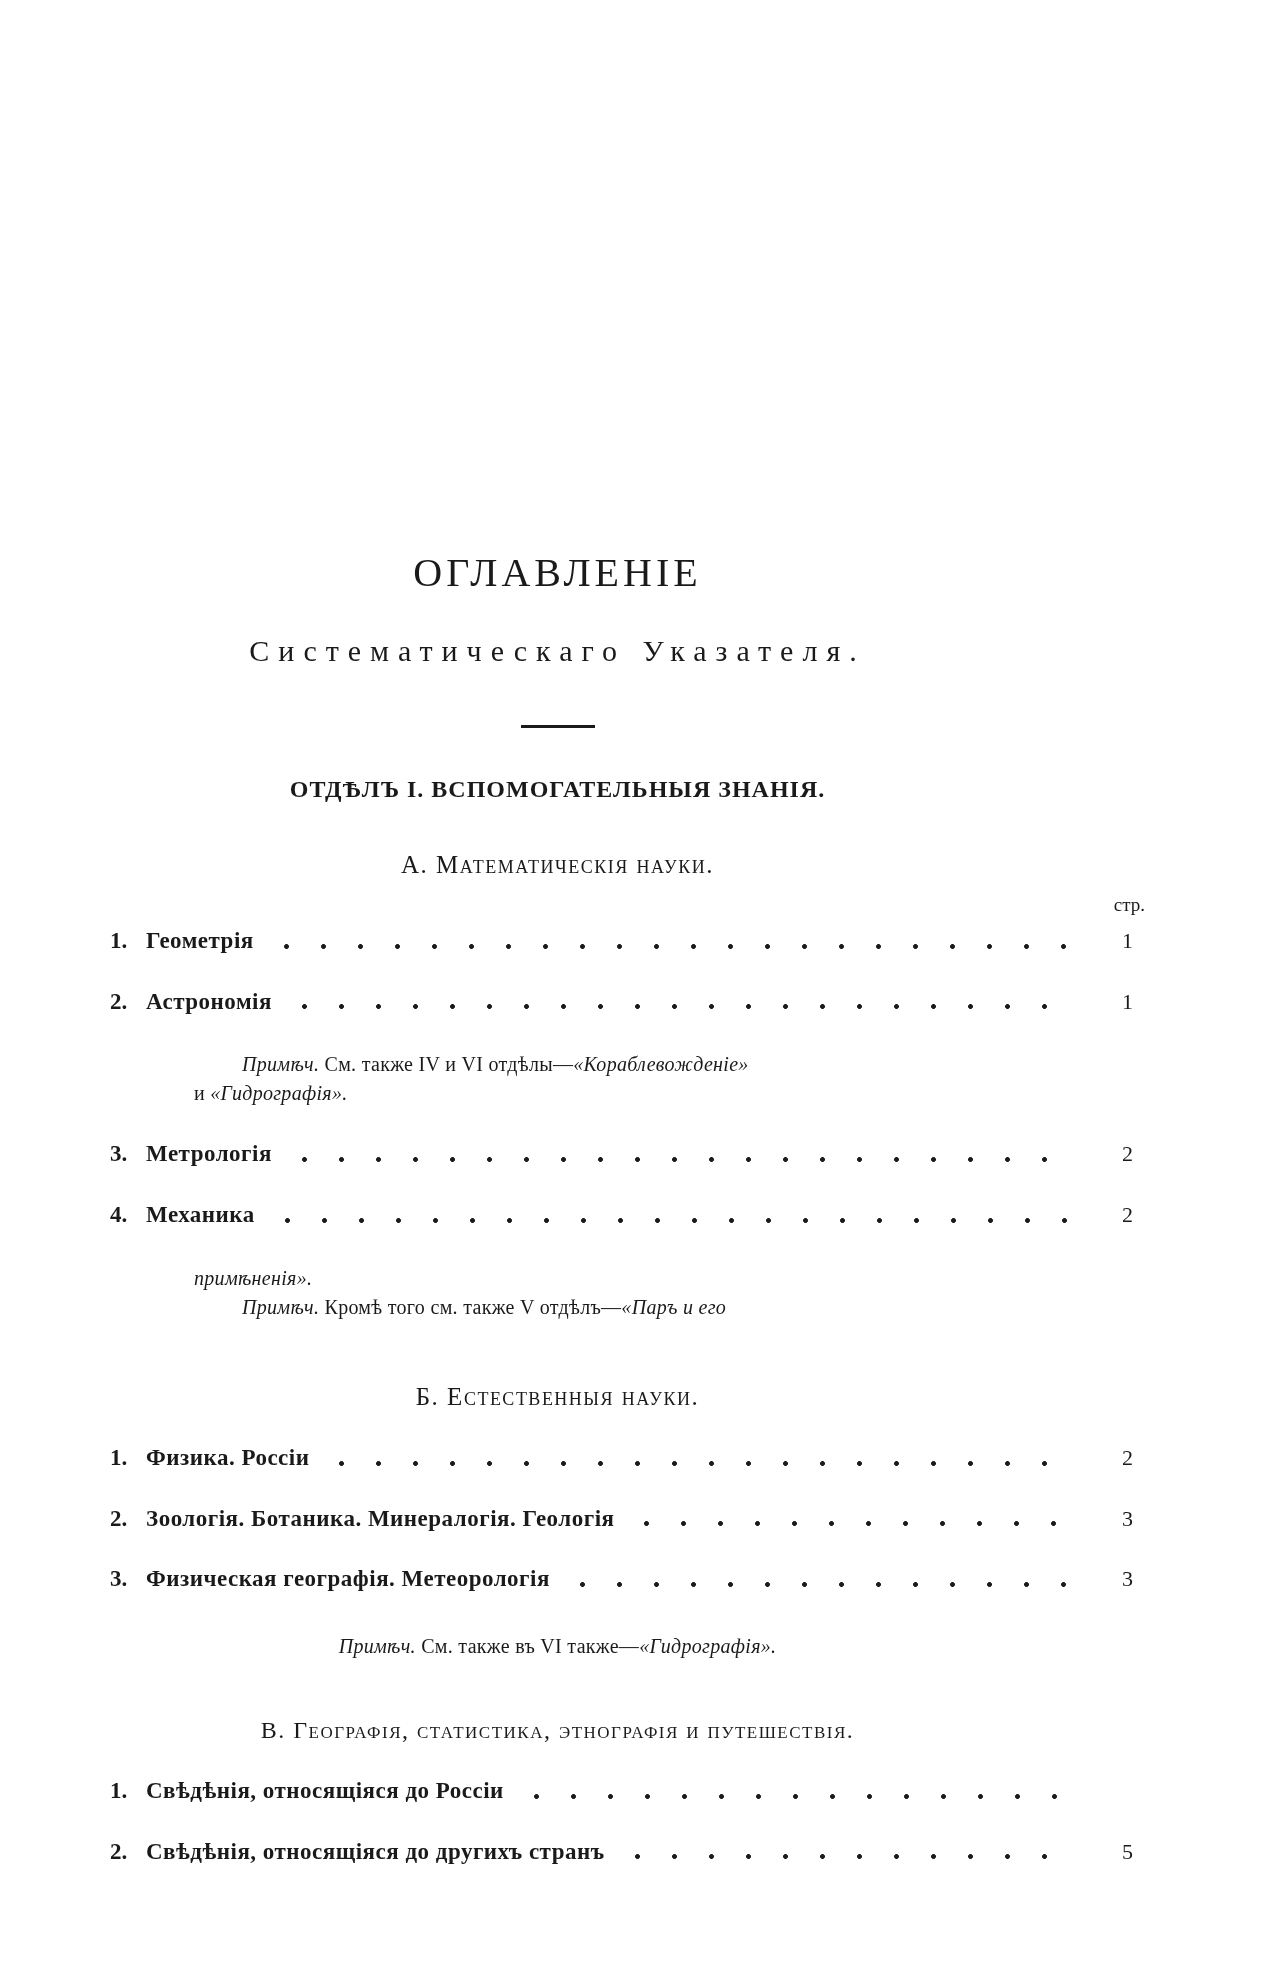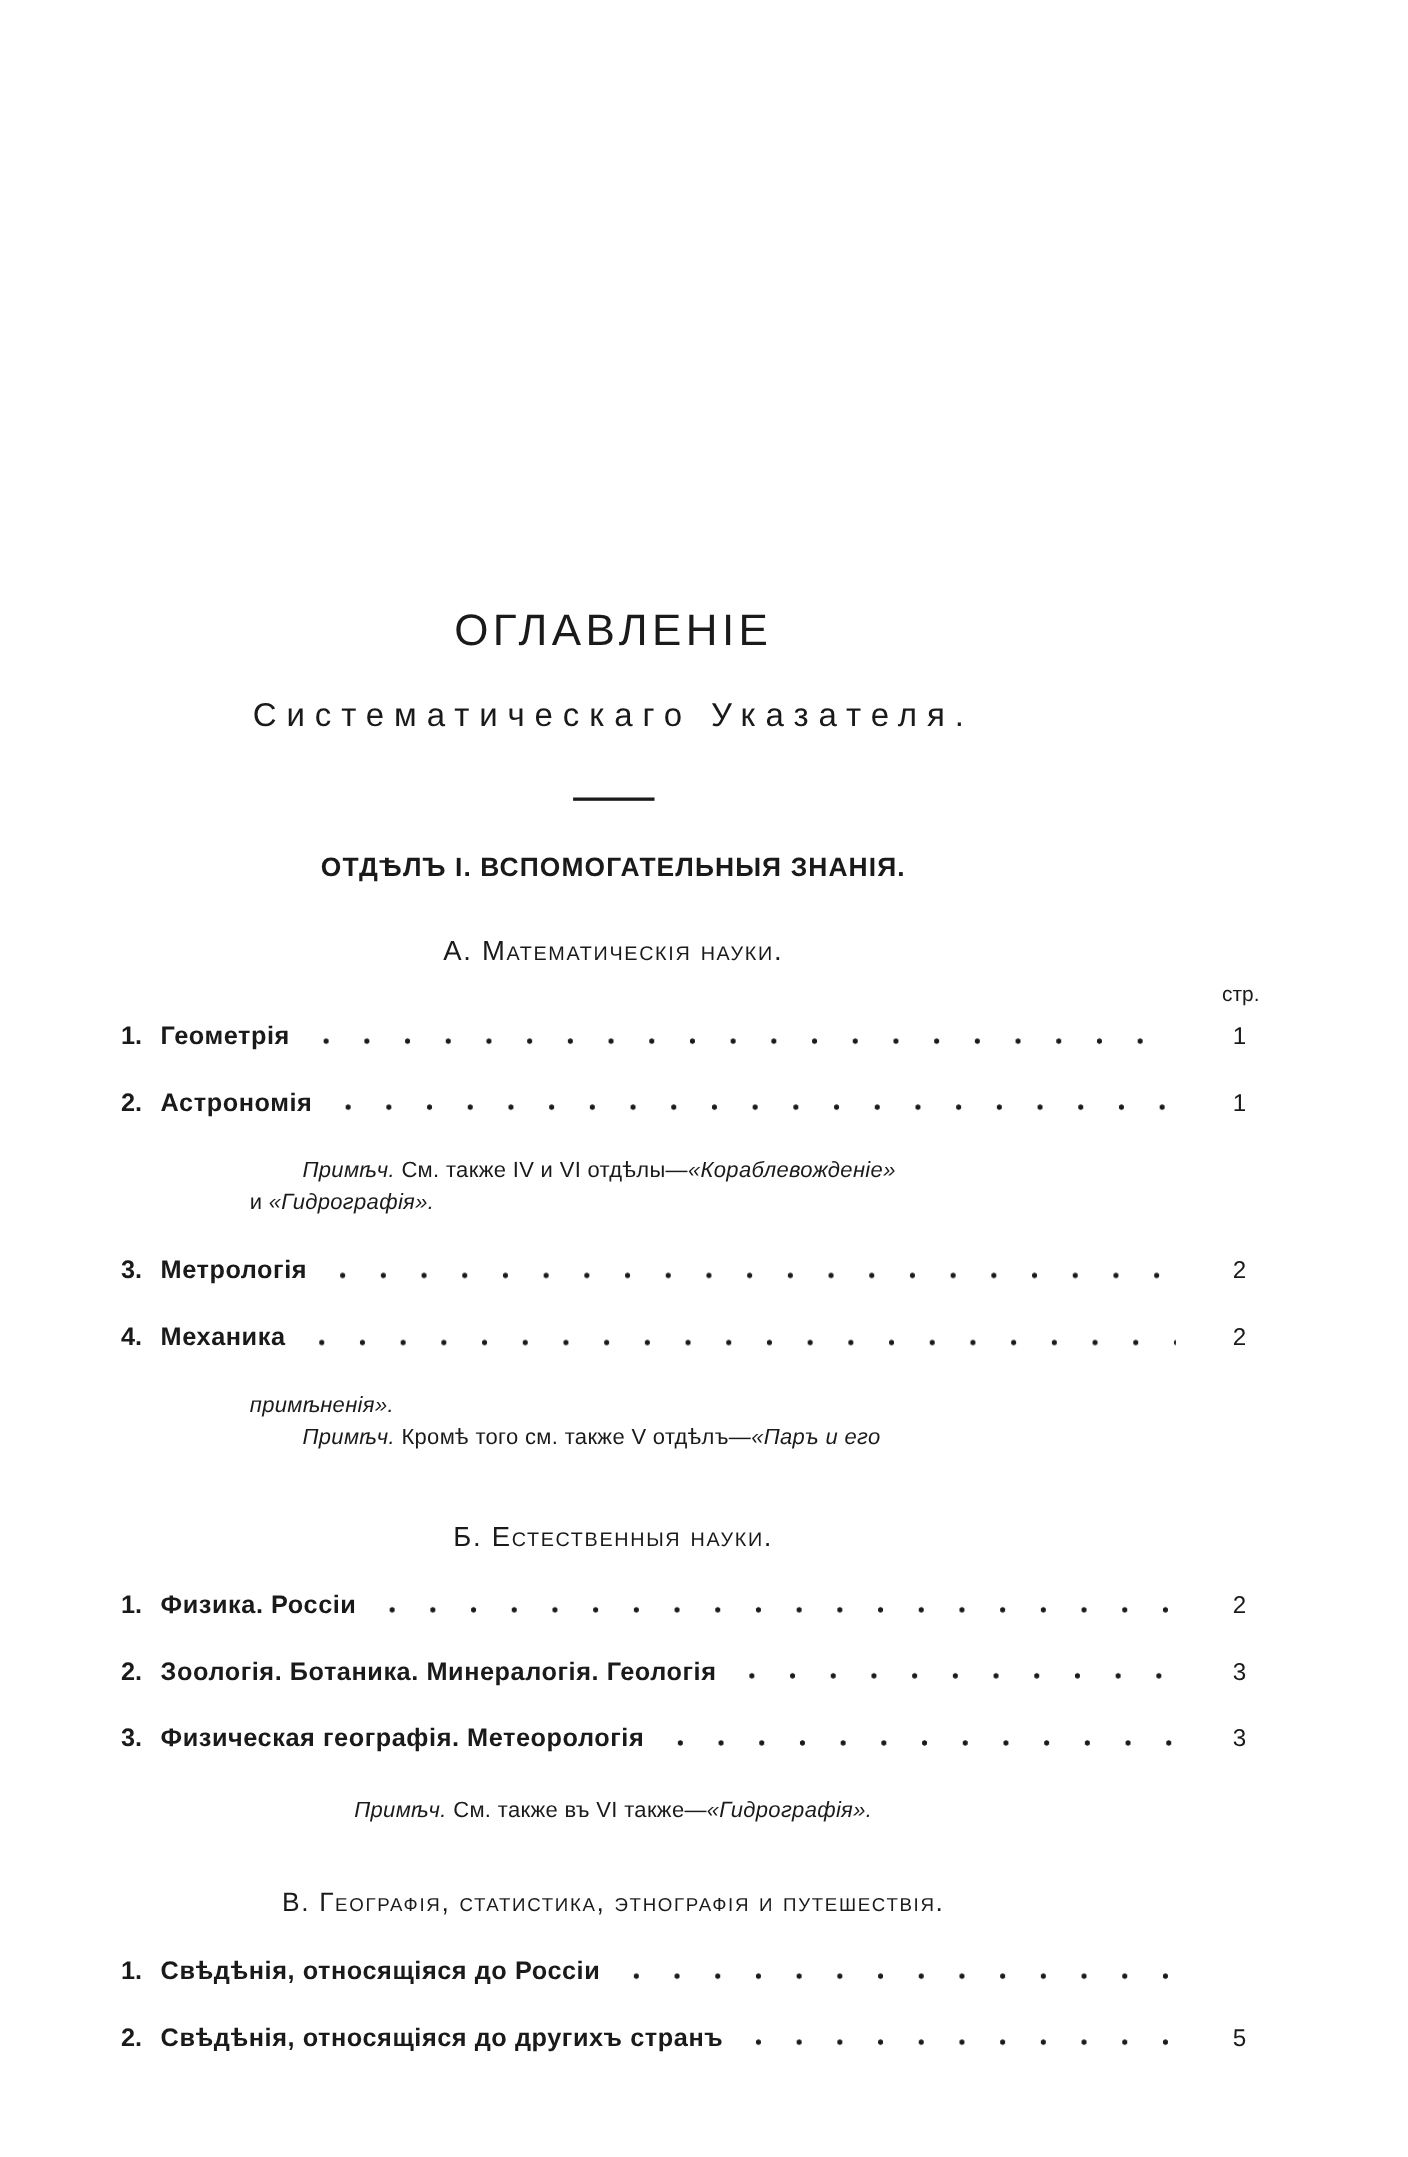--- a/index.html
+++ b/index.html
@@ -6,21 +6,21 @@
     margin: 0;
     padding: 0;
     background: #e8e8e8;
   }
   .page {
     position: relative;
     width: 1280px;
     height: 1961px;
     background: #ffffff;
     color: #1a1a1a;
-    font-family: Liberation Sans, sans-serif;
+    font-family: Liberation Serif, serif;
     overflow: hidden;
   }
   .content {
     position: absolute;
     left: 110px;
     right: 135px;
     top: 0;
   }
   .centered {
     text-align: center;
@@ -101,21 +101,21 @@
     background-position: left center;
   }
   .row-page {
     flex: 0 0 auto;
     width: 52px;
     text-align: right;
     padding-right: 12px;
     font-size: 22px;
   }
   .note {
-    margin: 32px 0 0 117px;
+    margin: 32px 0 0 84px;
     width: 665px;
     font-size: 20px;
     line-height: 1.45;
     letter-spacing: 0.3px;
   }
   .note .line.firstline { padding-left: 48px; }
   .note.centered-note {
     margin: 38px 0 0 0;
     width: auto;
     text-align: center;

